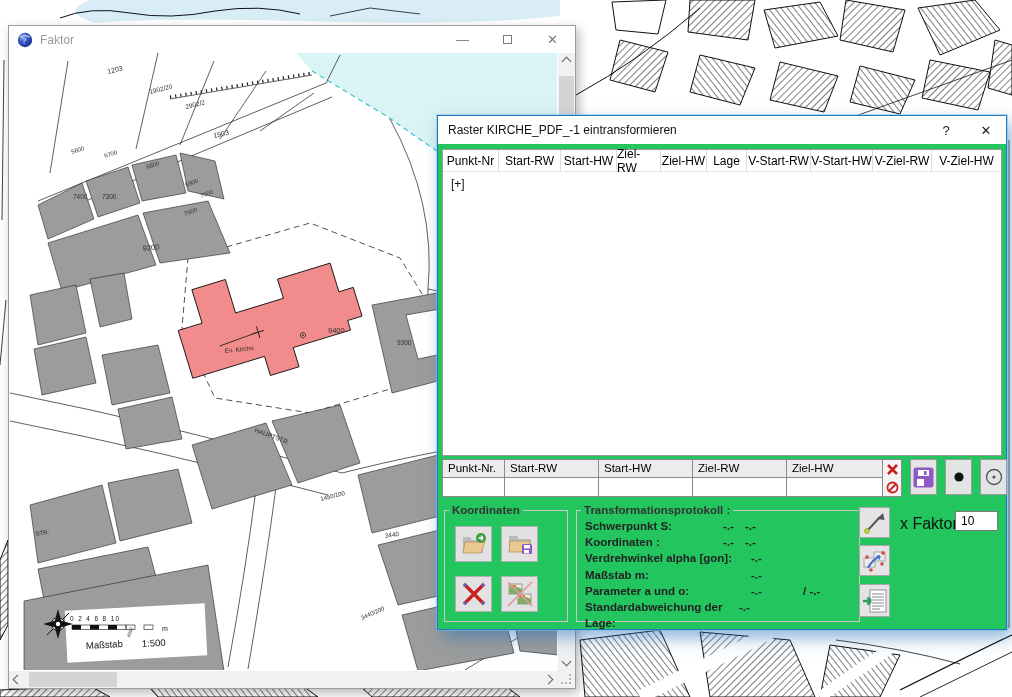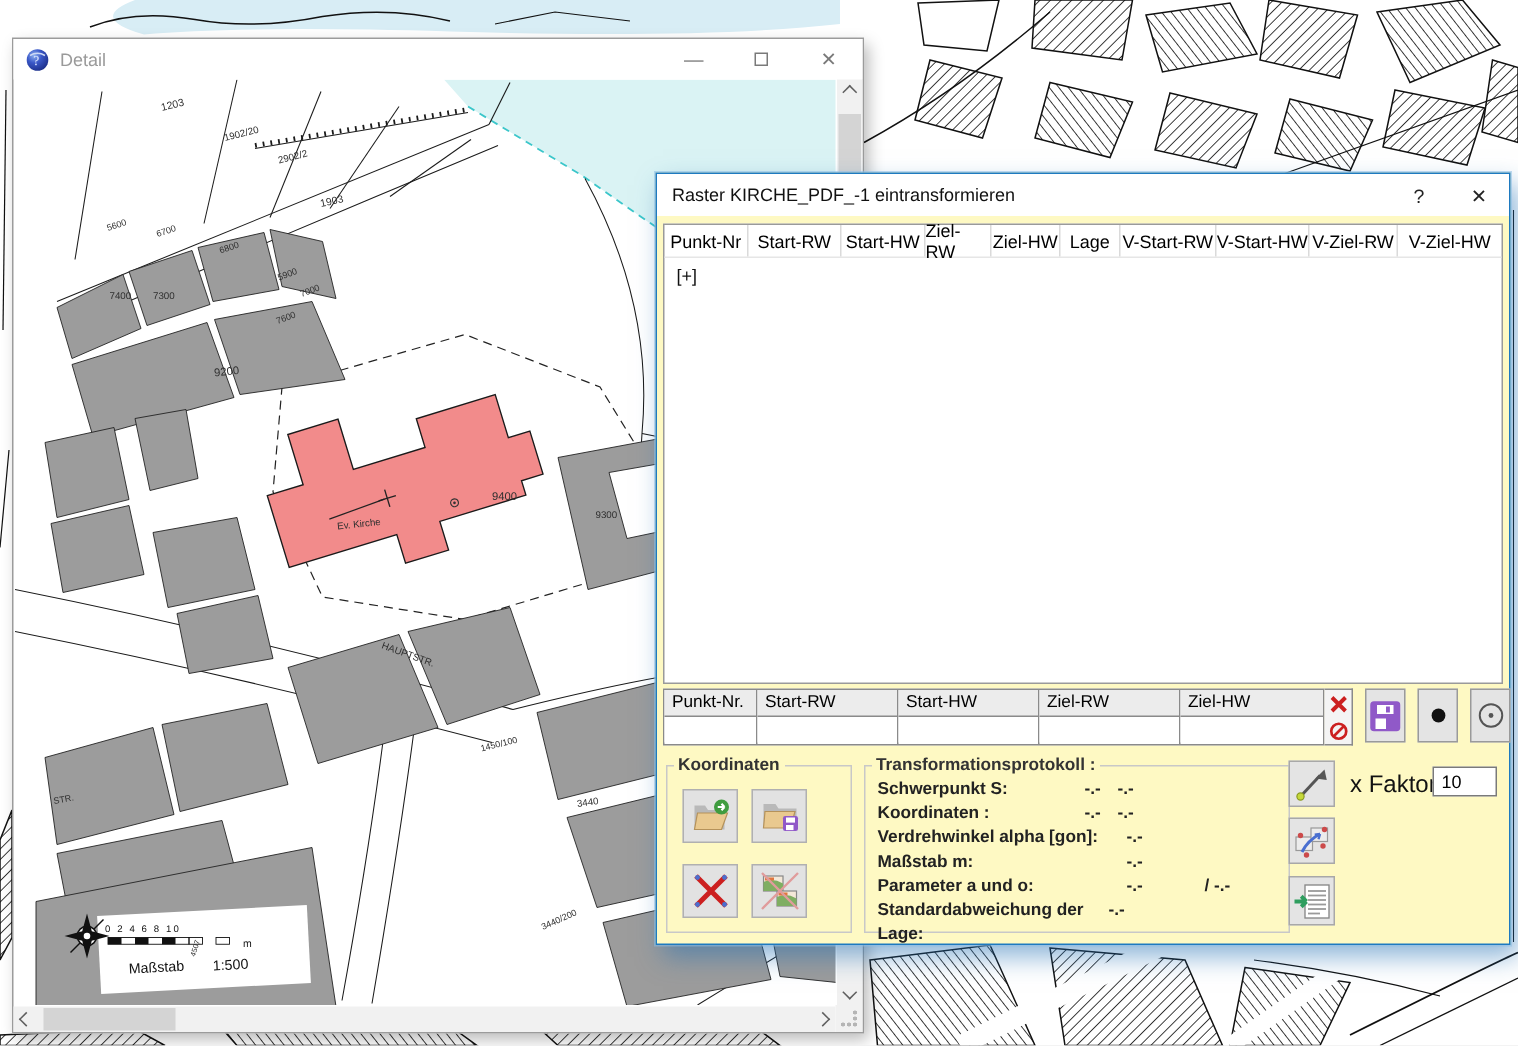--- a/index.html
+++ b/index.html
@@ -34,21 +34,21 @@
   .grip { position:absolute; right:0; bottom:0; width:18px; height:18px; background:#f1f1f1;
     background-image:
       radial-gradient(circle at 13px 13px, #b5b5b5 1.2px, transparent 1.5px),
       radial-gradient(circle at 9px 13px, #b5b5b5 1.2px, transparent 1.5px),
       radial-gradient(circle at 13px 9px, #b5b5b5 1.2px, transparent 1.5px),
       radial-gradient(circle at 5px 13px, #b5b5b5 1.2px, transparent 1.5px),
       radial-gradient(circle at 13px 5px, #b5b5b5 1.2px, transparent 1.5px); }
 
   
   .dialog { position:absolute; left:437px; top:115px; width:570px; height:515px;
-    background:#fef9c3; border:1px solid #1e7ac0;
+    background:#22c55e; border:1px solid #1e7ac0;
     box-shadow:0 0 0 1px rgba(140,190,230,.55), 5px 8px 16px rgba(30,110,180,.5); }
   .dlg-titlebar { position:absolute; left:0; top:0; right:0; height:28px; background:#fff;
     display:flex; align-items:center; padding-left:10px; }
   .dlg-title { font-size:12px; color:#111; } 
   .dlg-controls { margin-left:auto; display:flex; height:100%; }
   .dlg-cbtn { width:40px; display:flex; align-items:center; justify-content:center; font-size:13px; color:#222; cursor:default; }
 
   .points-table { position:absolute; left:4px; top:33px; width:560px; height:307px;
     background:#fff; border:1px solid #9a9a9a; }
   .pt-header { display:flex; height:22px; border-bottom:1px solid #e6e6e6; }
@@ -144,21 +144,21 @@
     </g>
   </svg>
 
   <section class="detail-window">
     <div class="dw-titlebar">
       <svg class="dw-icon" viewBox="0 0 16 16">
         <circle cx="8" cy="8" r="7.2" fill="url(#globeG)"></circle>
         <path d="M3,5 Q8,2 13,5" stroke="#cdd9f5" stroke-width="1" fill="none"></path>
         <text x="5.2" y="11.5" font-size="9" fill="#dfe8ff" font-family="Liberation Serif, serif">?</text>
       </svg>
-      <span class="dw-title">Detail</span>
+      <span class="dw-title">Faktor</span>
       <div class="dw-controls">
         <span class="dw-btn">—</span>
         <span class="dw-btn">
             <span class="maxbox"></span>
           </span>
         <span class="dw-btn">✕</span>
       </div>
     </div>
 
     <div class="dw-content">

